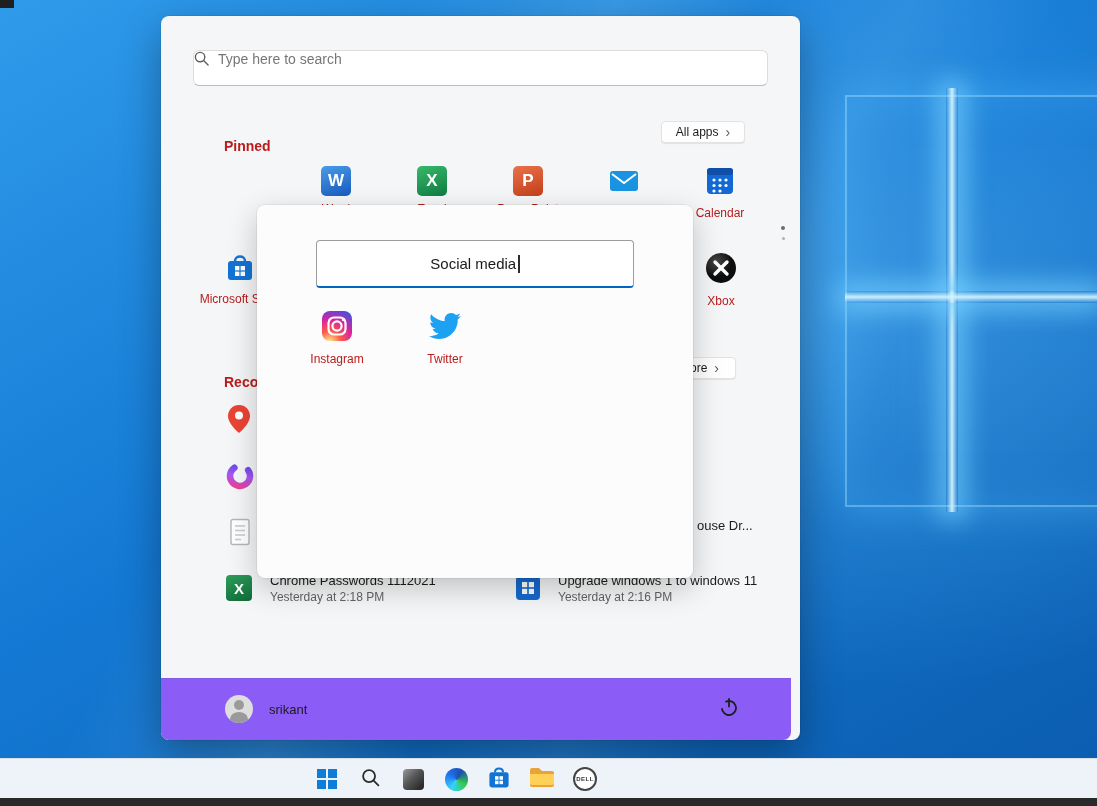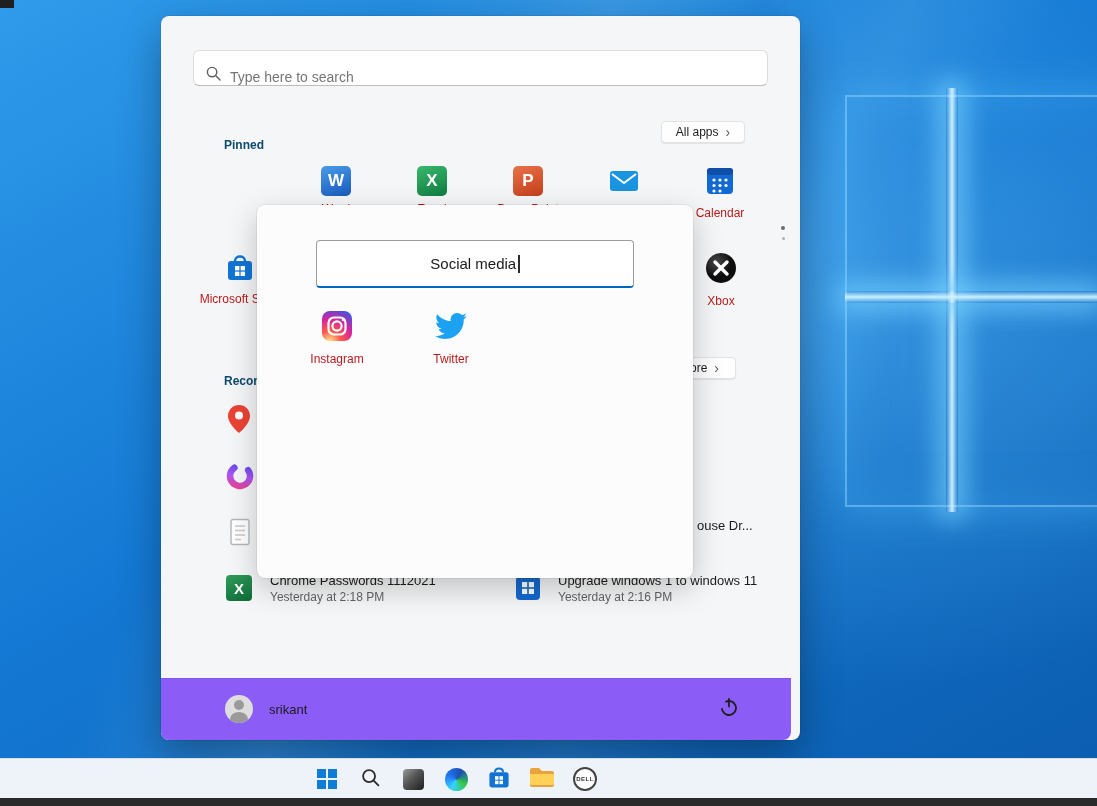--- a/index.html
+++ b/index.html
@@ -28,25 +28,25 @@
   .corner-notch { position:absolute; left:0; top:0; width:14px; height:8px; background:#1f1f1f; }
   .screen-bottom { position:absolute; left:0; bottom:0; width:100%; height:8px; background:#2a2a2a; }
 
   
   .start-menu { position:absolute; left:161px; top:16px; width:639px; height:724px;
     background:#f5f6f7; border-radius:8px;
     box-shadow:0 16px 42px rgba(0,0,0,.32), 0 0 0 1px rgba(0,0,0,.06); }
 
   .search-bar { position:absolute; left:32px; top:34px; width:575px; height:36px;
     background:#fff; border:1px solid #dcdcdc; border-bottom-color:#bdbdbd; border-radius:6px;
-    display:flex; align-items:flex-end; padding:0 12px; gap:9px; }
+    display:flex; align-items:flex-start; padding:0 0; gap:9px; }
   .search-bar input { flex:1; border:none; outline:none; font-size:14px; color:#333; background:transparent; font-family:inherit; }
   .search-bar input::placeholder { color:#767676; }
 
-  .section-title { position:absolute; font-size:12px; font-weight:600; color:#0c4a6e; }
+  .section-title { position:absolute; font-size:14px; font-weight:600; color:#b91c1c; }
   .pinned-title { left:63px; top:122px; }
   .recommended-title { left:63px; top:358px; }
 
   .pill-btn { position:absolute; height:22px; background:#fefefe; border:1px solid #e3e3e3;
     border-radius:4px; box-shadow:0 1px 1px rgba(0,0,0,.08);
     display:flex; align-items:center; justify-content:center; gap:7px; font-size:12px; color:#1b1b1b; cursor:default; }
   .all-apps-btn { left:500px; top:105px; width:84px; }
   .more-btn { left:502px; top:341px; width:73px; }
   .chevron { color:#5a5a5a; font-size:14px; line-height:1; }
   .chevron::after { content:"›"; }
@@ -81,21 +81,21 @@
 
   
   .folder-popup { position:absolute; left:96px; top:189px; width:436px; height:373px;
     background:#fcfcfd; border-radius:8px; z-index:5;
     box-shadow:0 10px 30px rgba(0,0,0,.22), 0 0 0 1px rgba(0,0,0,.05); }
   .folder-name-field { position:absolute; left:59px; top:35px; width:318px; height:48px;
     background:#fff; border:1px solid #9a9c9e; border-bottom:2px solid #0067c0; border-radius:4px;
     display:flex; align-items:center; justify-content:center; font-size:15px; color:#191919; }
   .caret { display:inline-block; width:1.5px; height:18px; background:#2b2b2b; margin-left:2px; animation:blink 1.1s steps(2) infinite; }
   @keyframes blink { 50% { opacity:0; } }
-  .popup-apps { position:absolute; left:35px; top:105px; display:flex; gap:24px; }
+  .popup-apps { position:absolute; left:35px; top:105px; display:flex; gap:18px; }
 
   
   .user-bar { position:absolute; left:0; right:9px; bottom:0; height:62px; background:#8b5cf6;
     border-top:1px solid rgba(0,0,0,.05); border-radius:0 0 8px 8px; }
   .avatar { position:absolute; left:64px; top:16px; width:28px; height:28px; border-radius:50%;
     background:#dedede; overflow:hidden; }
   .avatar::before { content:""; position:absolute; left:9px; top:5px; width:10px; height:10px; border-radius:50%; background:#9a9a9a; }
   .avatar::after { content:""; position:absolute; left:5px; top:17px; width:18px; height:14px; border-radius:50%; background:#9a9a9a; }
   .user-name { position:absolute; left:108px; top:23px; font-size:13px; color:#1b1b1b; }
   .power-button { position:absolute; left:550px; top:12px; width:36px; height:36px;

